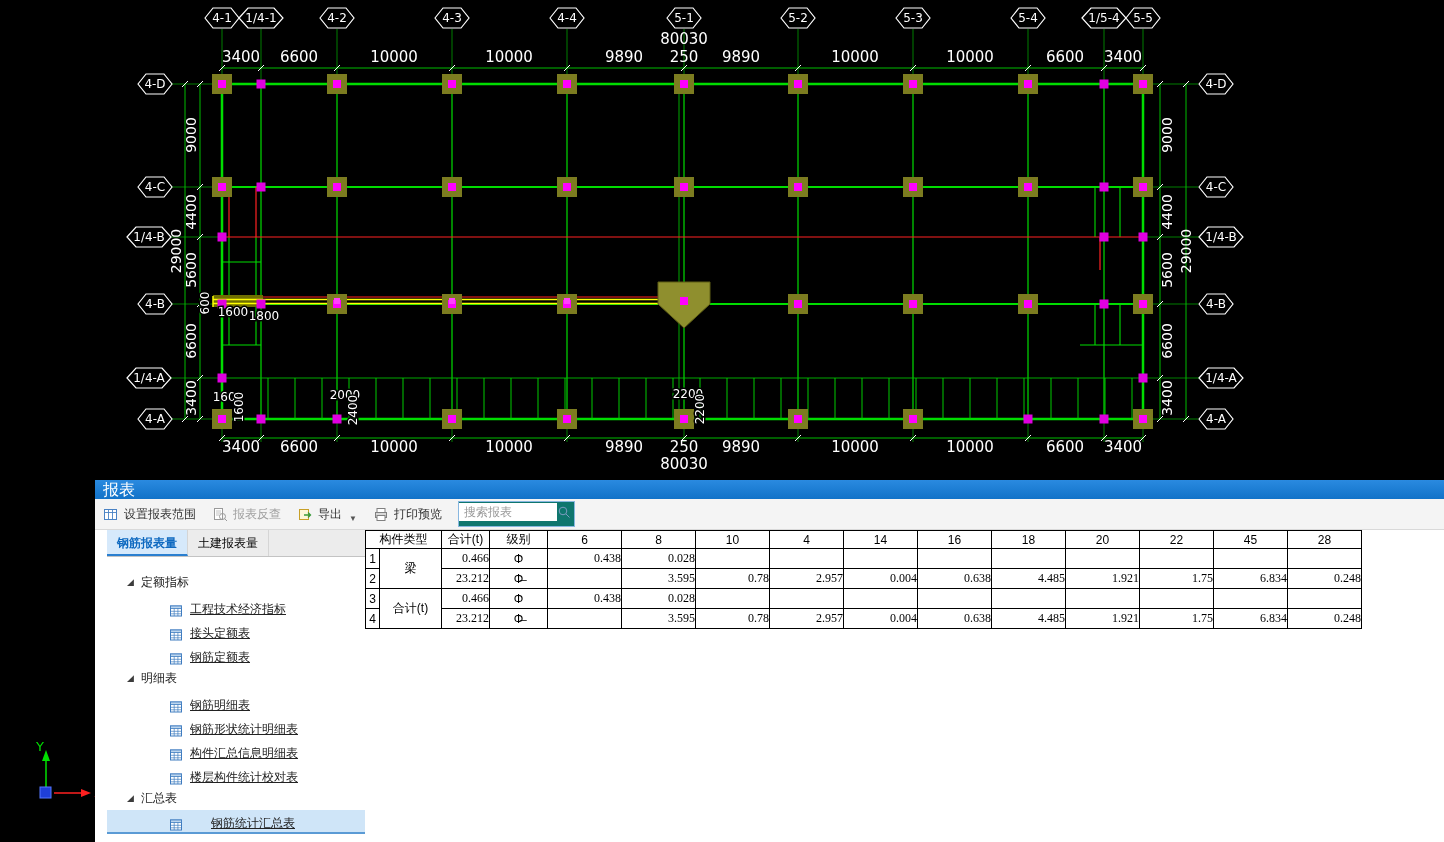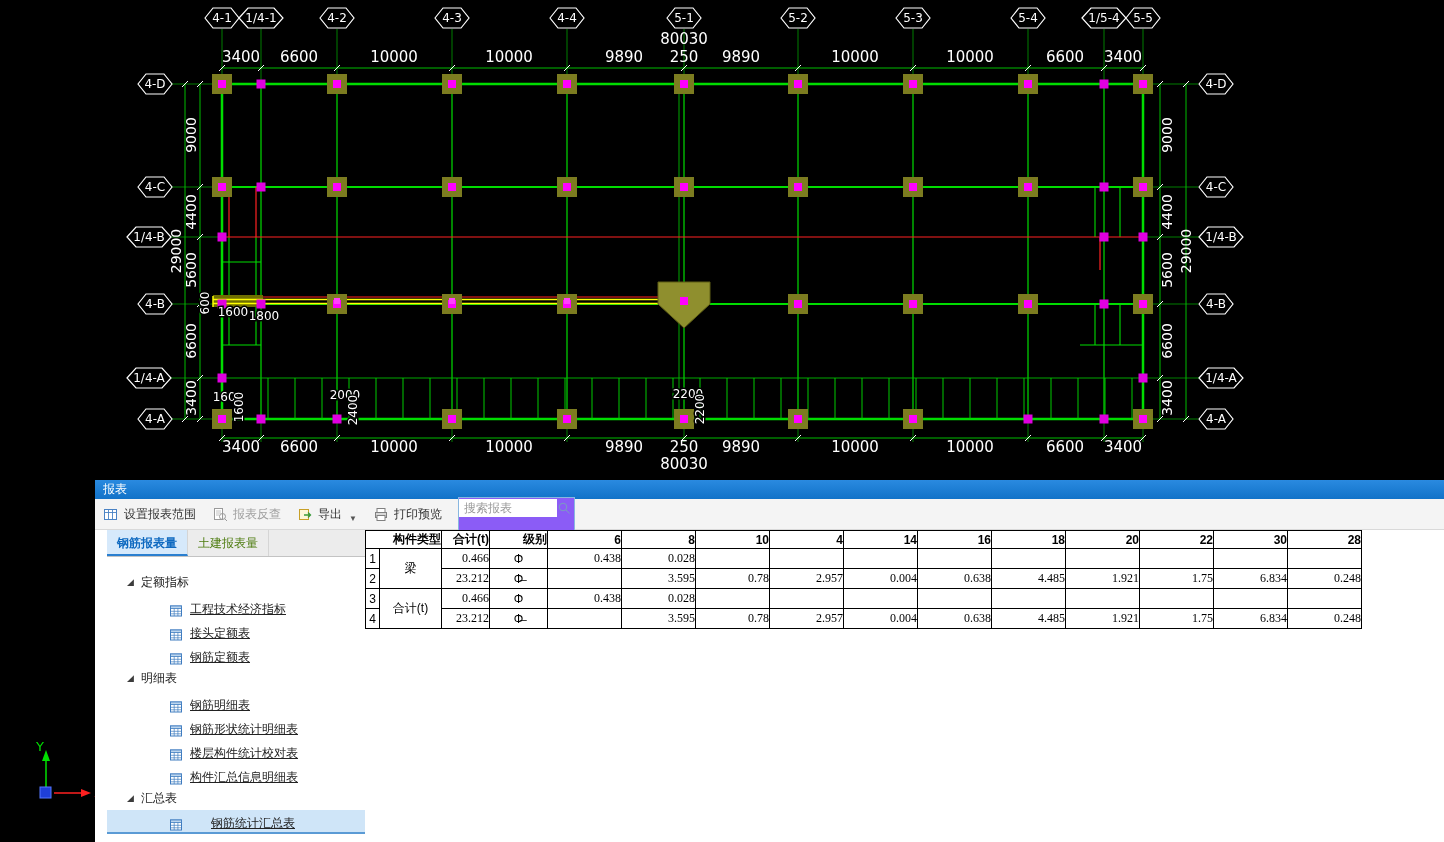--- a/index.html
+++ b/index.html
@@ -11,47 +11,47 @@
   .cad{position:absolute;left:0;top:0;display:block;}
   .cad text{font-family:"DejaVu Sans",sans-serif;fill:#fff;}
   .cad .dimt{font-size:15px;text-anchor:middle;}
   .cad .vdim{font-size:14px;text-anchor:middle;}
   .cad .bub{font-size:12px;text-anchor:middle;}
   .cad .inn{font-size:12px;text-anchor:middle;paint-order:stroke;stroke:#000;stroke-width:3px;}
   .triad{position:absolute;left:14px;top:735px;}
   .triad text{font-family:"DejaVu Sans",sans-serif;font-size:13px;}
   
   .report{position:absolute;left:95px;top:480px;width:1349px;height:362px;background:#fff;overflow:hidden;}
-  .titlebar{height:19px;background:linear-gradient(#2a8ae0,#1172c8);color:#fff;font-size:12px;
+  .titlebar{height:19px;background:linear-gradient(#2a8ae0,#1172c8);color:#fff;font-size:16px;
     line-height:19px;padding:0 8px;}
   .toolbar{height:30px;background:#f4f4f4;border-bottom:1px solid #d9d9d9;display:flex;
     align-items:center;gap:16px;padding:0 8px;font-size:12px;color:#333;}
   .tbtn{display:inline-flex;align-items:flex-end;gap:5px;cursor:default;white-space:nowrap;}
   .tbtn.disabled{color:#a0a0a0;}
   .caret{font-size:8px;color:#555;margin-left:2px;}
-  .search{width:112px;height:20px;border:1px solid #88b7e0;background:#8b5cf6;display:flex;
-    align-items:center;padding:0 3px 12px 0;}
+  .search{width:112px;height:20px;border:1px solid #88b7e0;background:#0f766e;display:flex;
+    align-items:center;padding:0 3px 4px 0;}
   .search input{flex:1;border:none;outline:none;font-size:12px;padding:2px 5px;width:80px;
     font-family:"Liberation Sans",sans-serif;color:#333;}
   .search input::placeholder{color:#9a9a9a;}
   .left-pane{position:absolute;left:12px;top:50px;width:270px;bottom:0;background:#fff;}
   .tabs{height:26px;display:flex;background:#ececec;border-bottom:1px solid #c3c3c3;font-size:12px;}
-  .tab{line-height:26px;padding:0 10px;color:#4d7c0f;border-right:1px solid #d5d5d5;}
+  .tab{line-height:26px;padding:0 10px;color:#000000;border-right:1px solid #d5d5d5;}
   .tab.active{background:#d6e9fb;color:#0e69c0;font-weight:bold;border-bottom:2px solid #2a7fd0;}
   .tree{padding-top:13px;font-size:12px;color:#222;}
   .tgroup{height:24px;display:flex;align-items:center;gap:7px;padding-left:20px;}
   .tri{font-size:9px;color:#3c3c3c;}
   .titem{height:24px;display:flex;align-items:flex-end;gap:7px;padding-left:62px;text-decoration:underline;}
   .titem.sel{background:#cfe5f8;border-bottom:2px solid #5b9bd5;height:22px;gap:28px;}
   .ti{width:14px;height:14px;flex:0 0 14px;}
   .table-wrap{position:absolute;left:270px;top:50px;right:0;bottom:0;background:#fff;}
   table.rpt{border-collapse:collapse;table-layout:fixed;width:996px;background:#fff;}
   table.rpt th,table.rpt td{border:1px solid #000;height:19px;font-size:12px;padding:0;
     overflow:hidden;white-space:nowrap;}
-  table.rpt th{font-weight:bold;text-align:right;height:17px;}
+  table.rpt th{font-weight:normal;text-align:center;height:17px;}
   td.num{text-align:right;padding-right:8px;font-family:Liberation Serif, serif;}
   td.ctr{text-align:center;}
   td.rn{text-align:center;font-size:11px;}
 </style>
 </head>
 <body>
 
 <svg class="cad" width="1444" height="479" viewBox="0 0 1444 479">
   <defs>
     <g id="cO">
@@ -381,27 +381,27 @@
       <div class="titem">
         <svg class="ti">
             <use href="#tbl"></use>
           </svg>
         <span>钢筋形状统计明细表</span>
       </div>
       <div class="titem">
         <svg class="ti">
             <use href="#tbl"></use>
           </svg>
+        <span>构件汇总信息明细表</span>
+      </div>
+      <div class="titem">
+        <svg class="ti">
+            <use href="#tbl"></use>
+          </svg>
         <span>楼层构件统计校对表</span>
-      </div>
-      <div class="titem">
-        <svg class="ti">
-            <use href="#tbl"></use>
-          </svg>
-        <span>构件汇总信息明细表</span>
       </div>
       <div class="tgroup">
         <span class="tri">◢</span>
         <span>汇总表</span>
       </div>
       <div class="titem sel">
         <svg class="ti">
             <use href="#tbl"></use>
           </svg>
         <span>钢筋统计汇总表</span>
@@ -441,21 +441,21 @@
         <th>级别</th>
         <th>6</th>
         <th>8</th>
         <th>10</th>
         <th>4</th>
         <th>14</th>
         <th>16</th>
         <th>18</th>
         <th>20</th>
         <th>22</th>
-        <th>30</th>
+        <th>45</th>
         <th>28</th>
       </tr>
       <tr>
         <td class="rn">1</td>
         <td class="ctr" rowspan="2">梁</td>
         <td class="num">0.466</td>
         <td class="ctr">Φ</td>
         <td class="num">0.438</td>
         <td class="num">0.028</td>
         <td class="num"></td>

